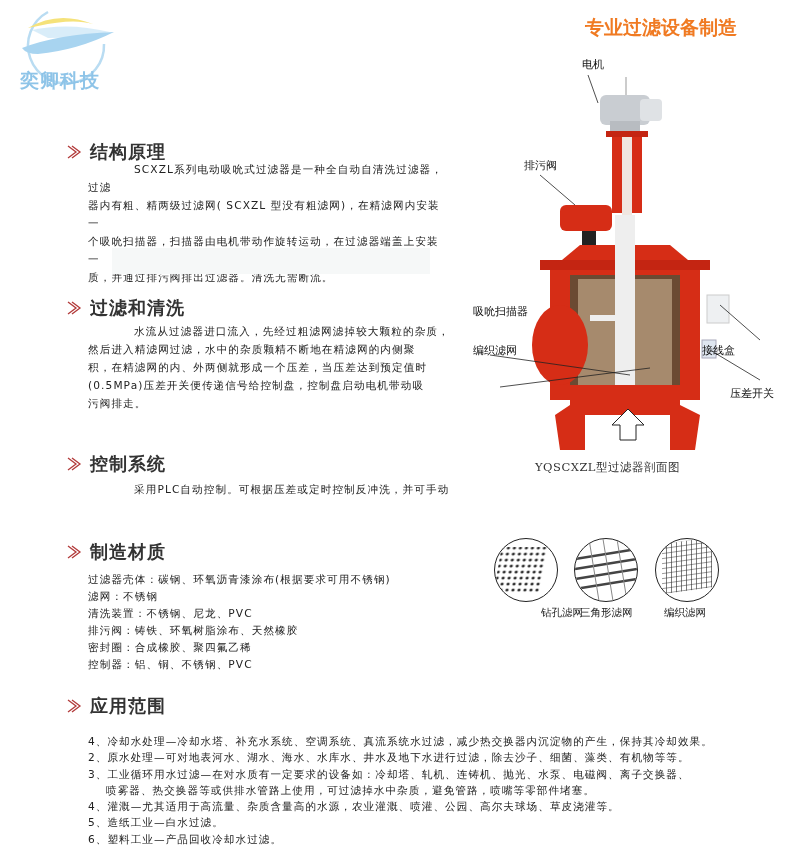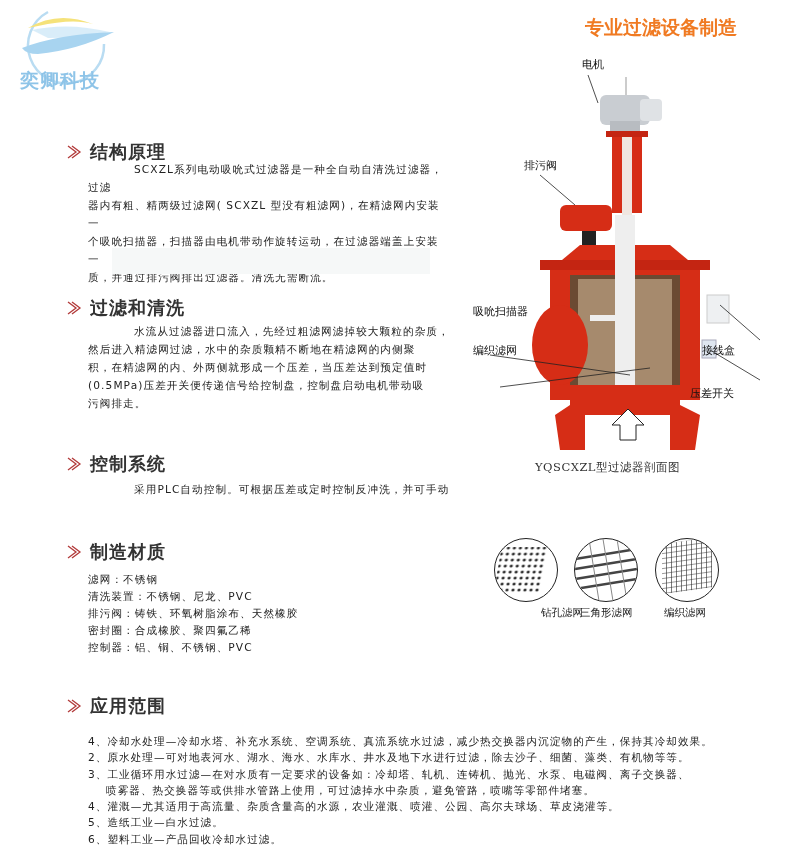--- a/index.html
+++ b/index.html
@@ -92,20 +92,21 @@
 </div>
 
 <div class="abs sec-head" style="top:540px;">
   <svg class="chev" viewBox="0 0 18 18">
     <path d="M2 3 L10 9 L2 15" fill="none" stroke="#b23a3a" stroke-width="1.3"></path>
     <path d="M6 3 L14 9 L6 15" fill="none" stroke="#b23a3a" stroke-width="1.3"></path>
   </svg>
   <span class="sec-title">制造材质</span>
 </div>
 <div class="abs mat-list">
+  <div>过滤器壳体：碳钢、环氧沥青漆涂布(根据要求可用不锈钢)</div>
   <div>滤网：不锈钢</div>
   <div>清洗装置：不锈钢、尼龙、PVC</div>
   <div>排污阀：铸铁、环氧树脂涂布、天然橡胶</div>
   <div>密封圈：合成橡胶、聚四氟乙稀</div>
   <div>控制器：铝、铜、不锈钢、PVC</div>
 </div>
 
 <div class="abs sec-head" style="top:694px;justify-content:flex-end;">
   <svg class="chev" viewBox="0 0 18 18">
     <path d="M2 3 L10 9 L2 15" fill="none" stroke="#b23a3a" stroke-width="1.3"></path>
@@ -161,21 +162,21 @@
   <line x1="30" y1="332" x2="180" y2="313" stroke="#222" stroke-width="0.8"></line>
   <line x1="250" y1="250" x2="290" y2="285" stroke="#222" stroke-width="0.8"></line>
   <line x1="240" y1="295" x2="290" y2="325" stroke="#222" stroke-width="0.8"></line>
 </svg>
 
 <div class="abs label" style="left:582px; top:57px;">电机</div>
 <div class="abs label" style="left:524px; top:158px;">排污阀</div>
 <div class="abs label" style="left:473px; top:304px;">吸吮扫描器</div>
 <div class="abs label" style="left:473px; top:343px;">编织滤网</div>
 <div class="abs label" style="left:702px; top:343px;">接线盒</div>
-<div class="abs label" style="left:690px; top:386px;">压差开关</div>
+<div class="abs label" style="left:730px; top:386px;">压差开关</div>
 
 <div class="abs caption">
   <span class="latin">YQSCXZL</span><span>型过滤器剖面图</span>
 </div>
 
 <div class="abs mesh" style="left:494px;">
   <svg width="62" height="62" viewBox="0 0 62 62">
     <defs>
         <pattern id="dots" width="6" height="6" patternUnits="userSpaceOnUse">
           <circle cx="3" cy="3" r="1.6" fill="#333"></circle>

